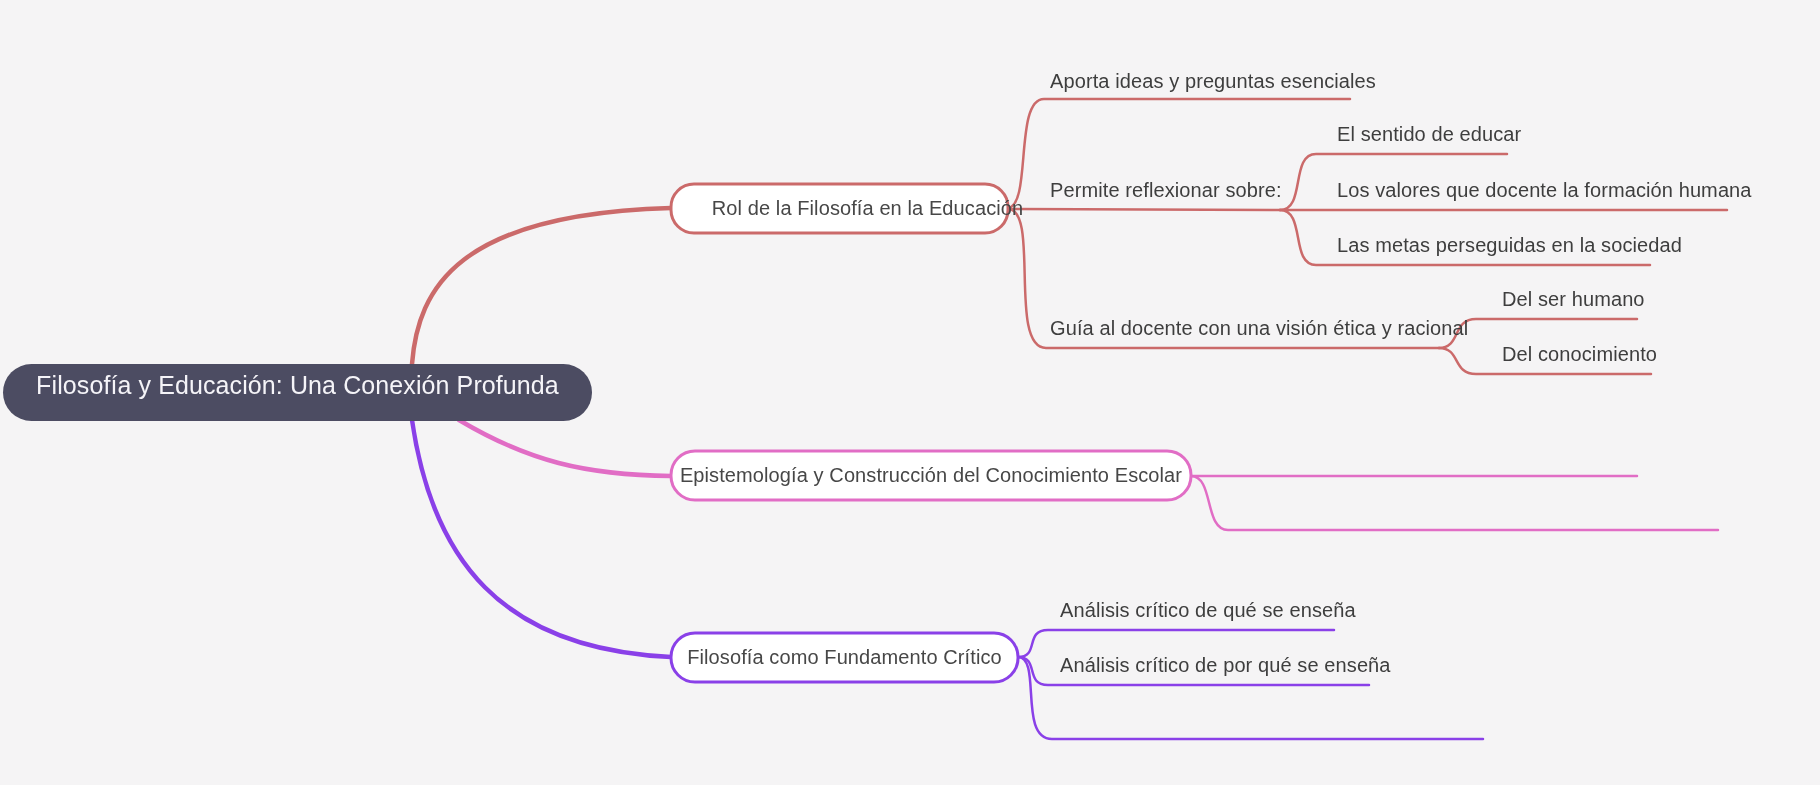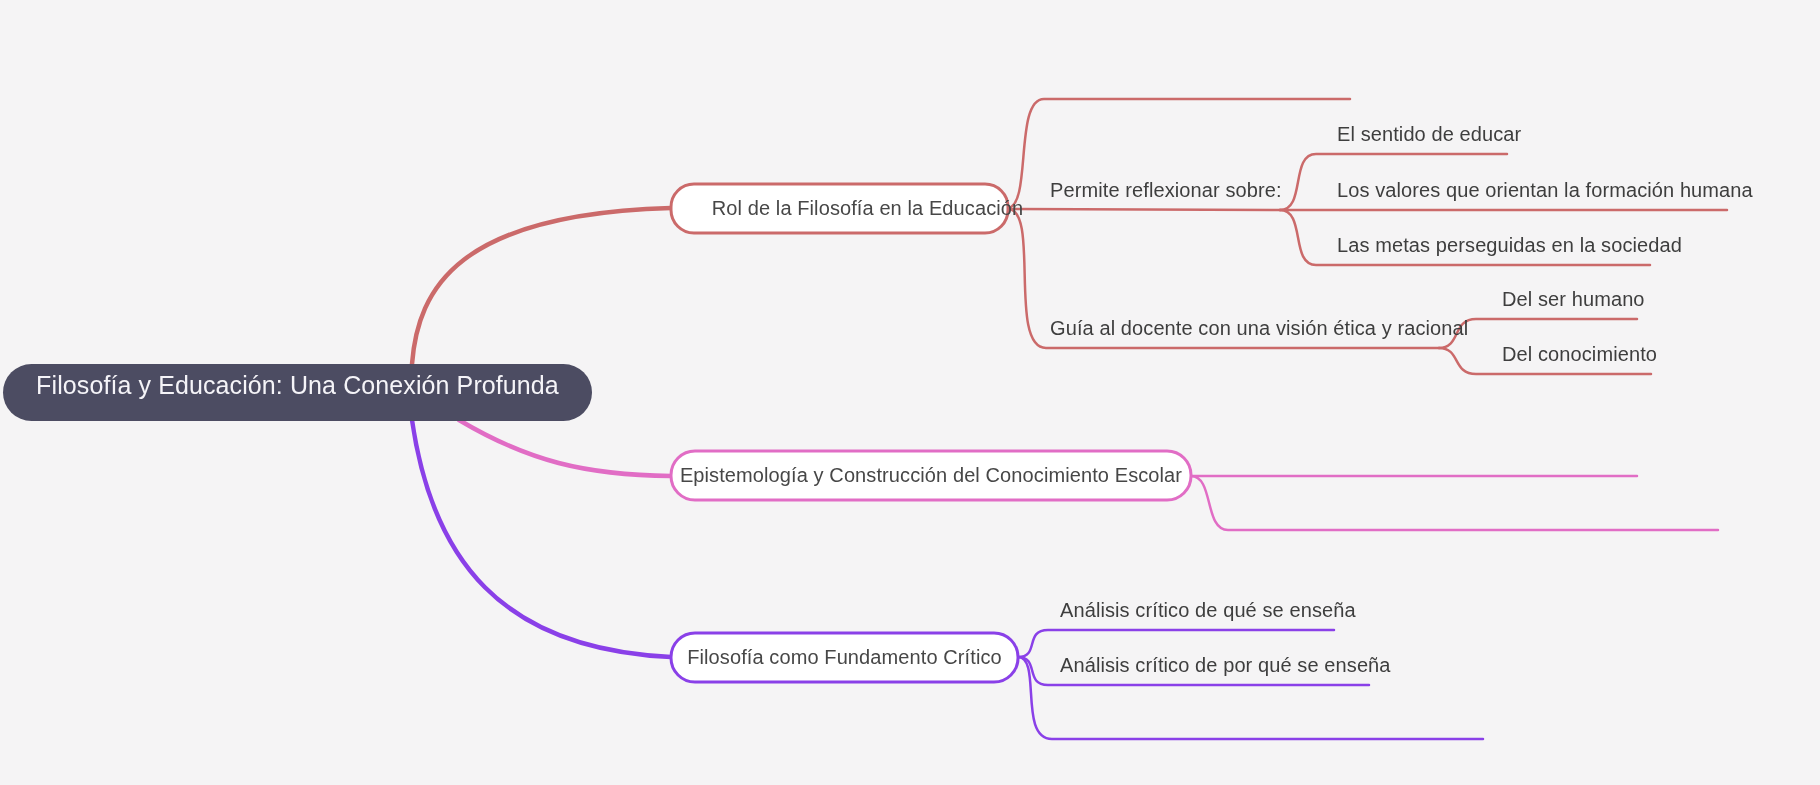--- a/index.html
+++ b/index.html
@@ -69,23 +69,24 @@
   </svg>
 
   <div class="node-label root-label" style="left:3px; top:364px; width:589px; height:42px;">Filosofía y Educación: Una Conexión Profunda</div>
 
   <div class="node-label" style="left:671px; top:184px; width:393px; height:49px;">Rol de la Filosofía en la Educación</div>
 
   <div class="node-label" style="left:671px; top:451px; width:520px; height:49px;">Epistemología y Construcción del Conocimiento Escolar</div>
 
   <div class="node-label" style="left:671px; top:633px; width:347px; height:49px;">Filosofía como Fundamento Crítico</div>
 
+  <div class="leaf" style="left:1050px; top:69px;">Aporta ideas y preguntas esenciales</div>
   <div class="leaf" style="left:1050px; top:178px;">Permite reflexionar sobre:</div>
   <div class="leaf" style="left:1337px; top:122px;">El sentido de educar</div>
-  <div class="leaf" style="left:1337px; top:178px;">Los valores que orientan la formación humana</div>
+  <div class="leaf" style="left:1337px; top:178px;">Los valores que docente la formación humana</div>
   <div class="leaf" style="left:1337px; top:233px;">Las metas perseguidas en la sociedad</div>
   <div class="leaf" style="left:1050px; top:316px;">Guía al docente con una visión ética y racional</div>
   <div class="leaf" style="left:1502px; top:287px;text-align:right;">Del ser humano</div>
   <div class="leaf" style="left:1502px; top:342px;">Del conocimiento</div>
 
 
   <div class="leaf" style="left:1060px; top:598px;">Análisis crítico de qué se enseña</div>
   <div class="leaf" style="left:1060px; top:653px;">Análisis crítico de por qué se enseña</div>
 
 </div>

